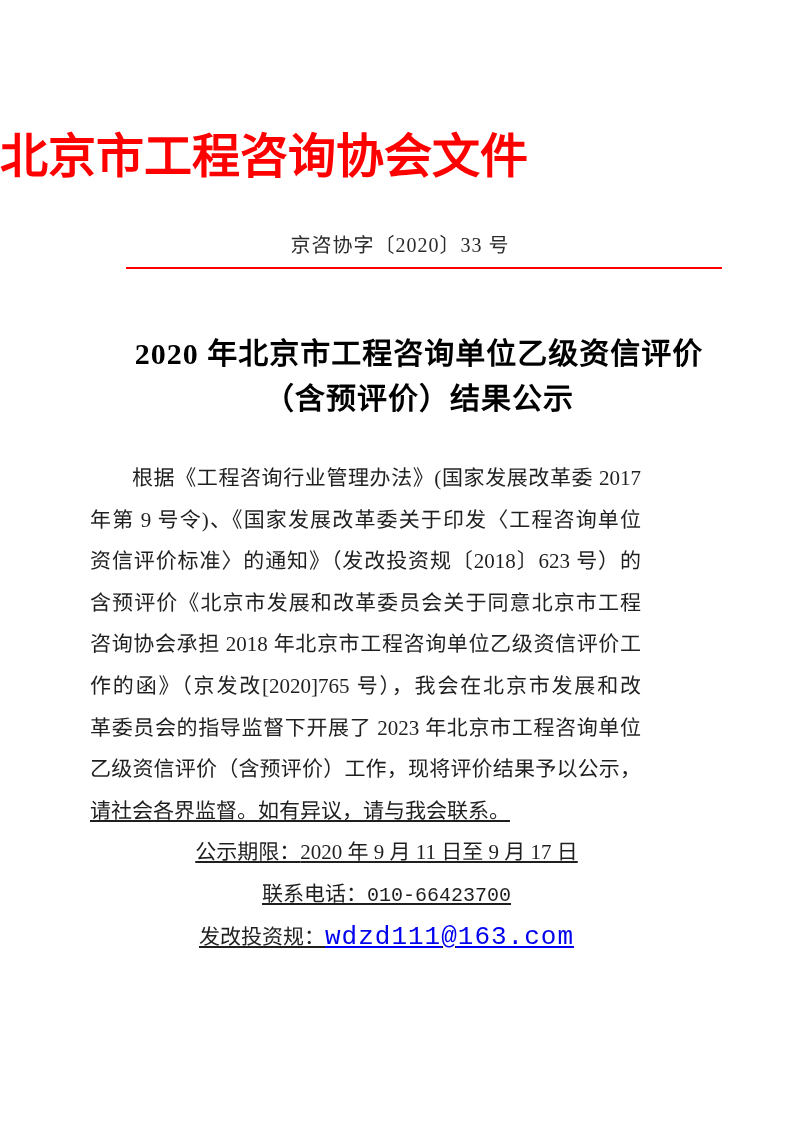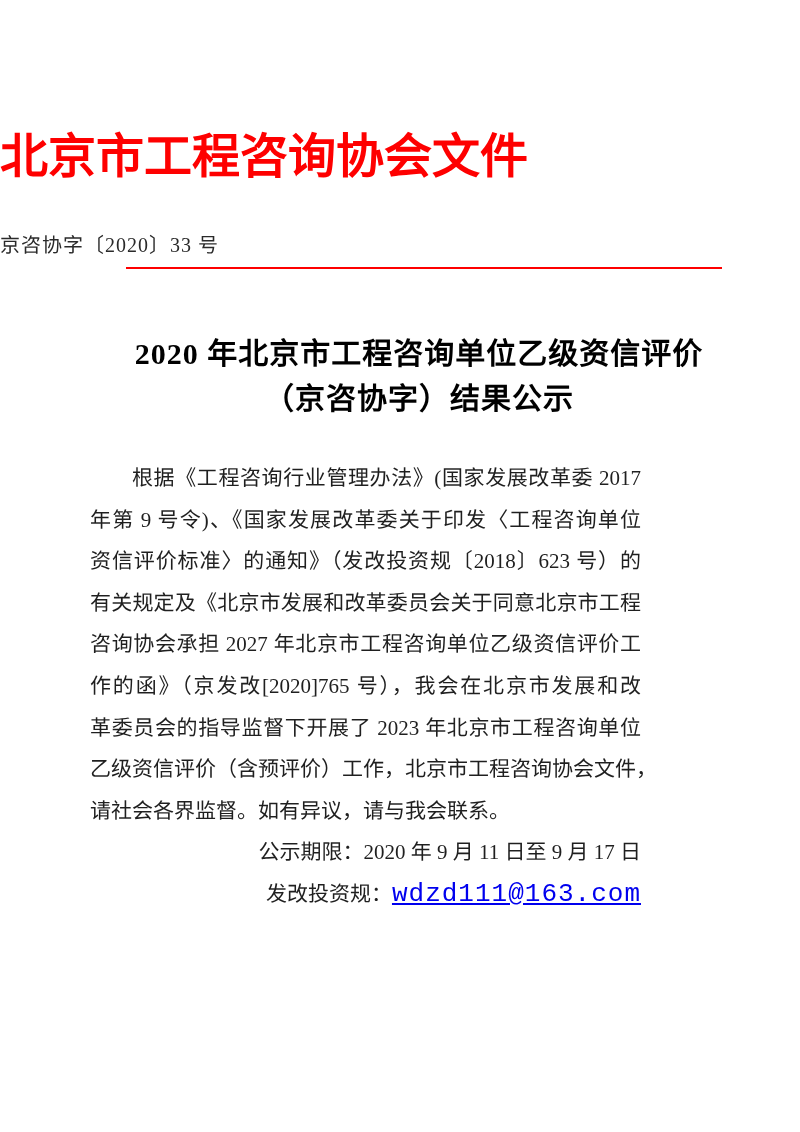--- a/index.html
+++ b/index.html
@@ -26,20 +26,21 @@
     line-height: 58px;
     font-weight: bold;
     text-align: left;
     color: var(--accent-red, #fe0000);
     white-space: nowrap;
   }
   .doc-number {
     margin-top: 46px;
     font-size: 20px;
     line-height: 26px;
+    text-align: center;
     color: #2a2a2a;
     letter-spacing: 1px;
   }
   .red-rule {
     margin-top: 9px;
     margin-left: 126px;
     width: 596px;
     height: 2px;
     background: var(--accent-red, #fe0000);
   }
@@ -65,24 +66,26 @@
     text-align: justify;
     text-align-last: justify;
     white-space: nowrap;
   }
   .para-line.first {
     text-indent: 2em;
   }
   .para-line.last {
     text-align: left;
     text-align-last: left;
+    text-decoration: underline;
   }
   .info-line {
     padding-left: 2em;
-    text-align: right;
+    text-align: center;
+    text-decoration: underline;
   }
   .info-value.mono {
     font-family: "Liberation Mono", "DejaVu Sans Mono", monospace;
     font-size: 20px;
   }
   a.email-link {
     color: var(--link-blue, #0000ee);
     text-decoration: underline;
     font-family: "Liberation Mono", "DejaVu Sans Mono", monospace;
     font-size: 26px;
@@ -96,37 +99,40 @@
 <div class="page">
 
   <div class="letterhead">北京市工程咨询协会文件</div>
 
   <div class="doc-number">京咨协字〔2020〕33 号</div>
 
   <div class="red-rule"></div>
 
   <div class="doc-title">
     <div>2020 年北京市工程咨询单位乙级资信评价</div>
-    <div>（京咨协字）结果公示</div>
+    <div>（含预评价）结果公示</div>
   </div>
 
   <div class="body-block">
     <div class="para-line first">根据《工程咨询行业管理办法》(国家发展改革委 2017</div>
     <div class="para-line">年第 9 号令)、《国家发展改革委关于印发〈工程咨询单位</div>
     <div class="para-line">资信评价标准〉的通知》（发改投资规〔2018〕623 号）的</div>
-    <div class="para-line">有关规定及《北京市发展和改革委员会关于同意北京市工程</div>
-    <div class="para-line">咨询协会承担 2027 年北京市工程咨询单位乙级资信评价工</div>
+    <div class="para-line">含预评价《北京市发展和改革委员会关于同意北京市工程</div>
+    <div class="para-line">咨询协会承担 2018 年北京市工程咨询单位乙级资信评价工</div>
     <div class="para-line">作的函》（京发改[2020]765 号），我会在北京市发展和改</div>
     <div class="para-line">革委员会的指导监督下开展了 2023 年北京市工程咨询单位</div>
-    <div class="para-line">乙级资信评价（含预评价）工作，北京市工程咨询协会文件，</div>
+    <div class="para-line">乙级资信评价（含预评价）工作，现将评价结果予以公示，</div>
     <div class="para-line last">请社会各界监督。如有异议，请与我会联系。</div>
 
     <div class="info-line">
       <span class="info-label">公示期限：</span><span class="info-value">2020 年 9 月 11 日至 9 月 17 日</span>
     </div>
 
+    <div class="info-line">
+      <span class="info-label">联系电话：</span><span class="info-value mono">010-66423700</span>
+    </div>
 
     <div class="info-line">
       <span class="info-label">发改投资规：</span><a class="email-link" href="#">wdzd111@163.com</a>
     </div>
   </div>
 
 </div>
 
 </body></html>

